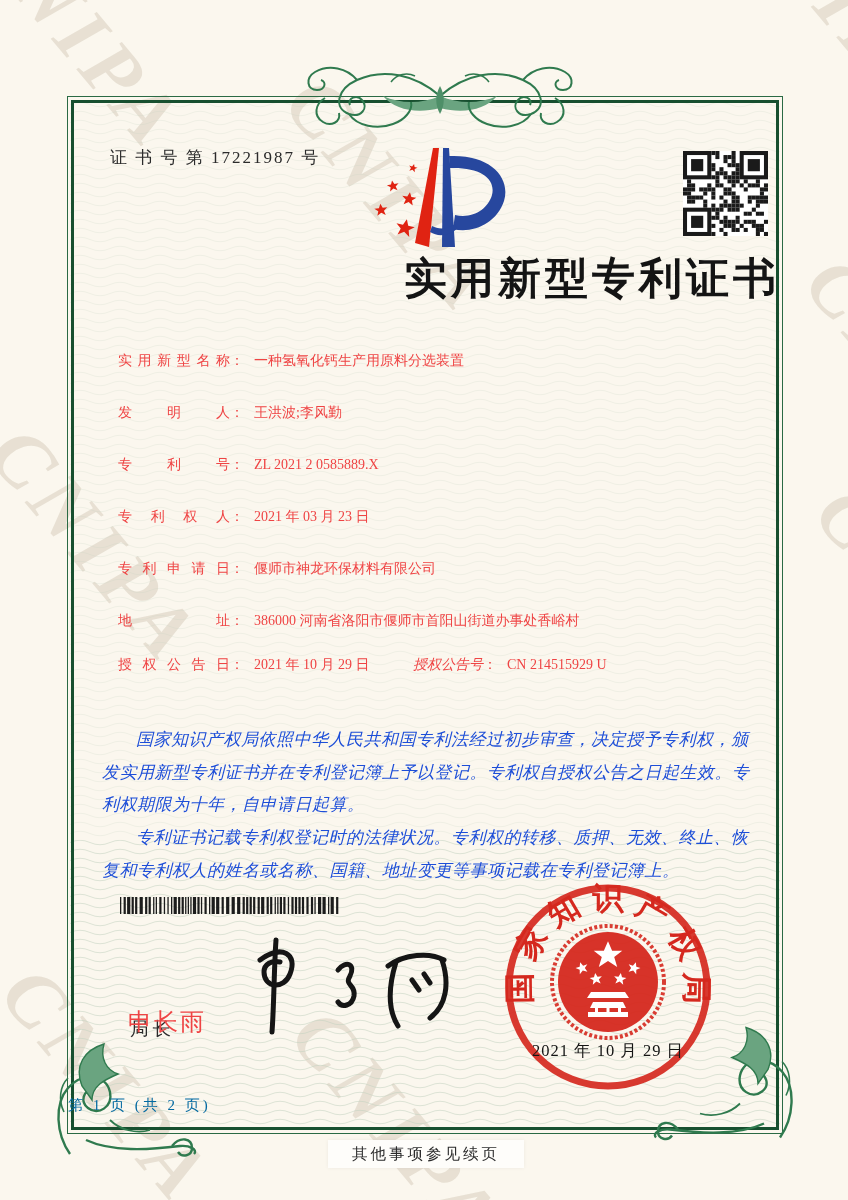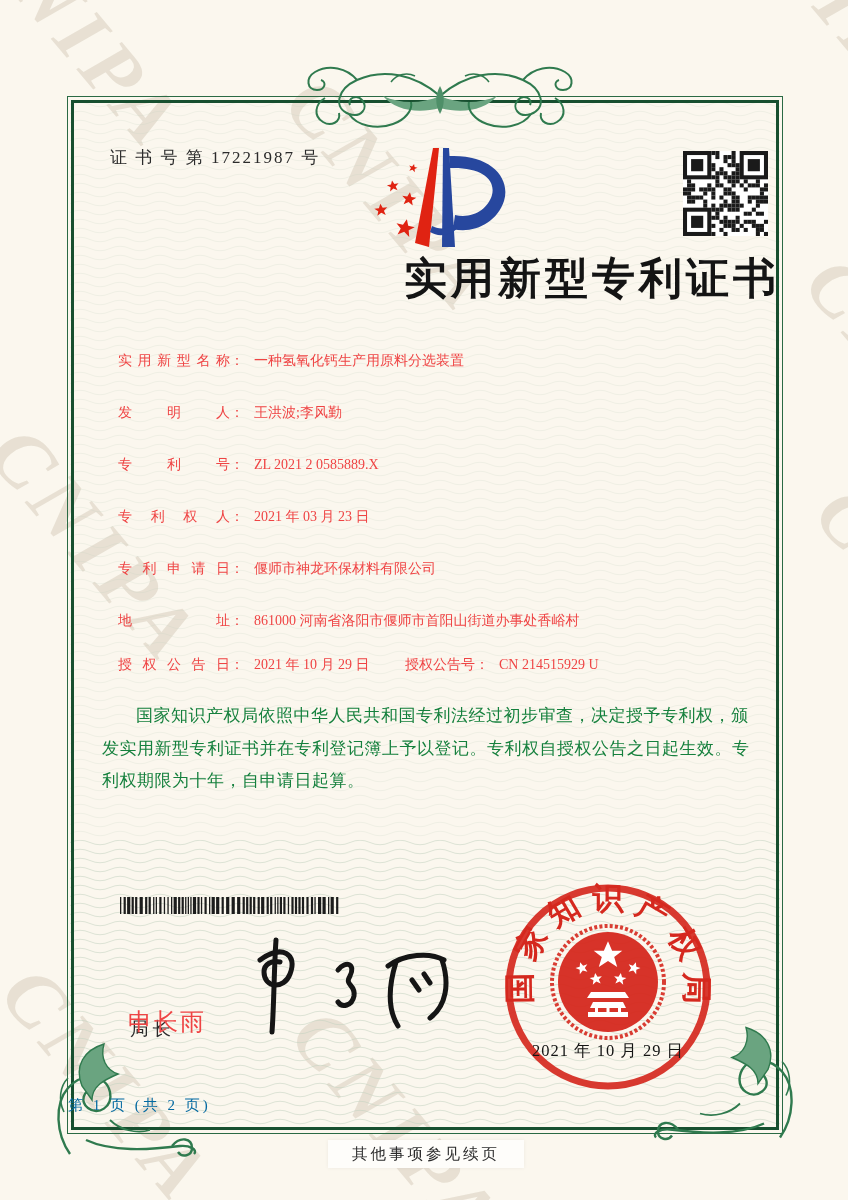--- a/index.html
+++ b/index.html
@@ -14,23 +14,23 @@
   .orn{position:absolute;z-index:3;}
   .abs{position:absolute;z-index:4;}
   .cert-no{left:110px;top:146px;font-size:17px;letter-spacing:2px;color:#2b2b2b;}
   .logo{left:345px;top:140px;}
   .qr{left:683px;top:151px;}
   .title{left:68px;top:250px;width:712px;text-align:right;font-size:43px;font-weight:bold;
          letter-spacing:4px;color:#141414;}
   .row{left:118px;font-size:14px;white-space:nowrap;color:#ef4444;}
   .lbl{display:inline-block;width:112px;text-align:justify;text-align-last:justify;}
   .colon{display:inline-block;margin-right:10px;}
-  .grant2{margin-left:32px;}
-  .paras{left:102px;top:700px;width:652px;font-size:17px;line-height:1.92;
-         letter-spacing:0.5px;color:#15803d;z-index:4;position:absolute;}
+  .grant2{margin-left:40px;font-style:italic;}
+  .paras{left:102px;top:724px;width:652px;font-size:17px;line-height:1.92;
+         letter-spacing:0.5px;color:#1d4ed8;z-index:4;position:absolute;font-style:italic;}
   .paras p{margin:0;text-indent:2em;}
   .barcode{left:120px;top:897px;}
   .sig-title{left:130px;top:1016px;font-size:18.5px;letter-spacing:4px;color:#2b2b2b;}
   .sig-name{left:128px;top:1006px;font-size:24px;letter-spacing:2px;color:#ef4444;}
   .sig-script{left:238px;top:928px;}
   .seal{left:503px;top:882px;z-index:5;}
   .seal-date{left:503px;top:1040px;width:210px;text-align:center;font-size:16.5px;
              letter-spacing:1px;color:#141414;z-index:6;position:absolute;}
   .page-num{left:68px;top:1096px;width:712px;text-align:left;font-size:15px;
             letter-spacing:3px;color:#0369a1;}
@@ -288,29 +288,30 @@
   <div class="abs row" style="top:456px">
     <span class="lbl">专利号</span><span class="colon">：</span><span>ZL 2021 2 0585889.X</span>
   </div>
   <div class="abs row" style="top:508px">
     <span class="lbl">专利权人</span><span class="colon">：</span><span>2021 年 03 月 23 日</span>
   </div>
   <div class="abs row" style="top:560px">
     <span class="lbl">专利申请日</span><span class="colon">：</span><span>偃师市神龙环保材料有限公司</span>
   </div>
   <div class="abs row" style="top:612px">
-    <span class="lbl">地址</span><span class="colon">：</span><span>861000 河南省洛阳市偃师市首阳山街道办事处香峪村</span>
+    <span class="lbl">地址</span><span class="colon">：</span><span>386000 河南省洛阳市偃师市首阳山街道办事处香峪村</span>
   </div>
   <div class="abs row" style="top:656px">
     <span class="lbl">授权公告日</span><span class="colon">：</span><span>2021 年 10 月 29 日</span>
     <span class="grant2">授权公告号</span><span class="colon">：</span><span>CN 214515929 U</span>
   </div>
 
   <div class="paras">
     <p>国家知识产权局依照中华人民共和国专利法经过初步审查，决定授予专利权，颁发实用新型专利证书并在专利登记簿上予以登记。专利权自授权公告之日起生效。专利权期限为十年，自申请日起算。</p>
+    <p>专利证书记载专利权登记时的法律状况。专利权的转移、质押、无效、终止、恢复和专利权人的姓名或名称、国籍、地址变更等事项记载在专利登记簿上。</p>
   </div>
 
   <svg class="abs barcode" width="222" height="17" viewBox="0 0 222 17">
     <g id="bc-bars" fill="#1c1c1c">
         <rect x="0" y="0" width="1.3" height="17"></rect>
         <rect x="3.5999999999999996" y="0" width="2.2" height="17"></rect>
         <rect x="7.1" y="0" width="3.2" height="17"></rect>
         <rect x="11.6" y="0" width="2.2" height="17"></rect>
         <rect x="15.1" y="0" width="2.2" height="17"></rect>
         <rect x="19.6" y="0" width="3.2" height="17"></rect>

